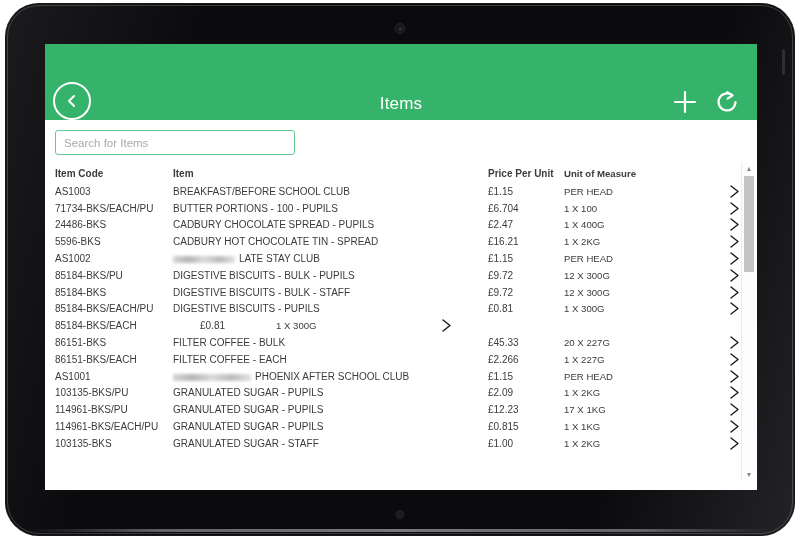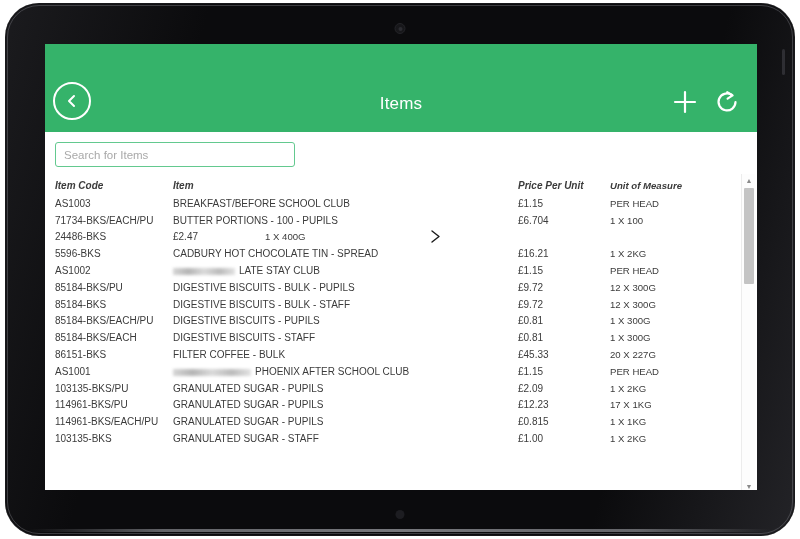--- a/index.html
+++ b/index.html
@@ -60,21 +60,21 @@
   .screen {
     position: absolute; left: 45px; top: 44px;
     width: 712px; height: 446px;
     background: #ffffff;
     overflow: hidden;
   }
 
   
   .app-header {
     position: relative;
-    height: 88px;
+    height: 76px;
     background: #35b36a;
     display: flex; align-items: center;
   }
   .back-button {
     position: absolute; left: 8px; top: 38px;
     width: 38px; height: 38px; border-radius: 50%;
     border: 2.5px solid #ffffff;
     display: flex; align-items: center; justify-content: center;
     cursor: pointer;
   }
@@ -110,24 +110,24 @@
   .search-input::placeholder { color: #a9a9a9; }
 
   
   .table { margin-top: 8px; position: relative; }
   .row {
     display: flex; align-items: center;
     height: 16.8px;
     padding-left: 10px;
     position: relative;
   }
-  .row.header-row { height: 20px; font-style: italic; }
+  .row.header-row { height: 20px; }
   .c-code  { width: 118px; flex: none; }
-  .c-item  { width: 345px; flex: none; }
-  .c-price { width: 92px;  flex: none; }
+  .c-item  { width: 288px; flex: none; }
+  .c-price { width: 76px;  flex: none; margin-left: 27px; }
   .c-unit  { width: 150px; flex: none; }
   .c-chev  { width: 40px;  flex: none; display: flex; justify-content: center; }
 
   .header-row .c-code, .header-row .c-item,
   .header-row .c-price, .header-row .c-unit {
     font-size: 11.6px; font-weight: bold; color: #1a1a1a;
   }
   .row .c-code, .row .c-item, .row .c-price {
     font-size: 10px; color: #3b3b3b;
   }
@@ -255,20 +255,21 @@
               <div class="c-chev">
                 <span>
                   <svg class="chev" width="13" height="15" viewBox="0 0 13 15">
                     <polyline points="3,2 10,7.5 3,13" fill="none" stroke="#1a1a1a" stroke-width="1.4" stroke-linecap="round" stroke-linejoin="round"></polyline>
                   </svg>
                 </span>
               </div>
             </div>
             <div class="row">
               <div class="c-code">24486-BKS</div>
+              <div class="c-item">CADBURY CHOCOLATE SPREAD - PUPILS</div>
               <div class="c-price">£2.47</div>
               <div class="c-unit">1 X 400G</div>
               <div class="c-chev">
                 <span>
                   <svg class="chev" width="13" height="15" viewBox="0 0 13 15">
                     <polyline points="3,2 10,7.5 3,13" fill="none" stroke="#1a1a1a" stroke-width="1.4" stroke-linecap="round" stroke-linejoin="round"></polyline>
                   </svg>
                 </span>
               </div>
             </div>
@@ -332,36 +333,48 @@
               <div class="c-chev">
                 <span>
                   <svg class="chev" width="13" height="15" viewBox="0 0 13 15">
                     <polyline points="3,2 10,7.5 3,13" fill="none" stroke="#1a1a1a" stroke-width="1.4" stroke-linecap="round" stroke-linejoin="round"></polyline>
                   </svg>
                 </span>
               </div>
             </div>
             <div class="row">
               <div class="c-code">85184-BKS/EACH</div>
-              <div class="c-item">DIGESTIVE BISCUITS - STAFF</div>
               <div class="c-price">£0.81</div>
               <div class="c-unit">1 X 300G</div>
               <div class="c-chev">
                 <span>
                   <svg class="chev" width="13" height="15" viewBox="0 0 13 15">
                     <polyline points="3,2 10,7.5 3,13" fill="none" stroke="#1a1a1a" stroke-width="1.4" stroke-linecap="round" stroke-linejoin="round"></polyline>
                   </svg>
                 </span>
               </div>
             </div>
             <div class="row">
               <div class="c-code">86151-BKS</div>
               <div class="c-item">FILTER COFFEE - BULK</div>
               <div class="c-price">£45.33</div>
               <div class="c-unit">20 X 227G</div>
+              <div class="c-chev">
+                <span>
+                  <svg class="chev" width="13" height="15" viewBox="0 0 13 15">
+                    <polyline points="3,2 10,7.5 3,13" fill="none" stroke="#1a1a1a" stroke-width="1.4" stroke-linecap="round" stroke-linejoin="round"></polyline>
+                  </svg>
+                </span>
+              </div>
+            </div>
+            <div class="row">
+              <div class="c-code">86151-BKS/EACH</div>
+              <div class="c-item">FILTER COFFEE - EACH</div>
+              <div class="c-price">£2.266</div>
+              <div class="c-unit">1 X 227G</div>
               <div class="c-chev">
                 <span>
                   <svg class="chev" width="13" height="15" viewBox="0 0 13 15">
                     <polyline points="3,2 10,7.5 3,13" fill="none" stroke="#1a1a1a" stroke-width="1.4" stroke-linecap="round" stroke-linejoin="round"></polyline>
                   </svg>
                 </span>
               </div>
             </div>
             <div class="row">
               <div class="c-code">AS1001</div>

